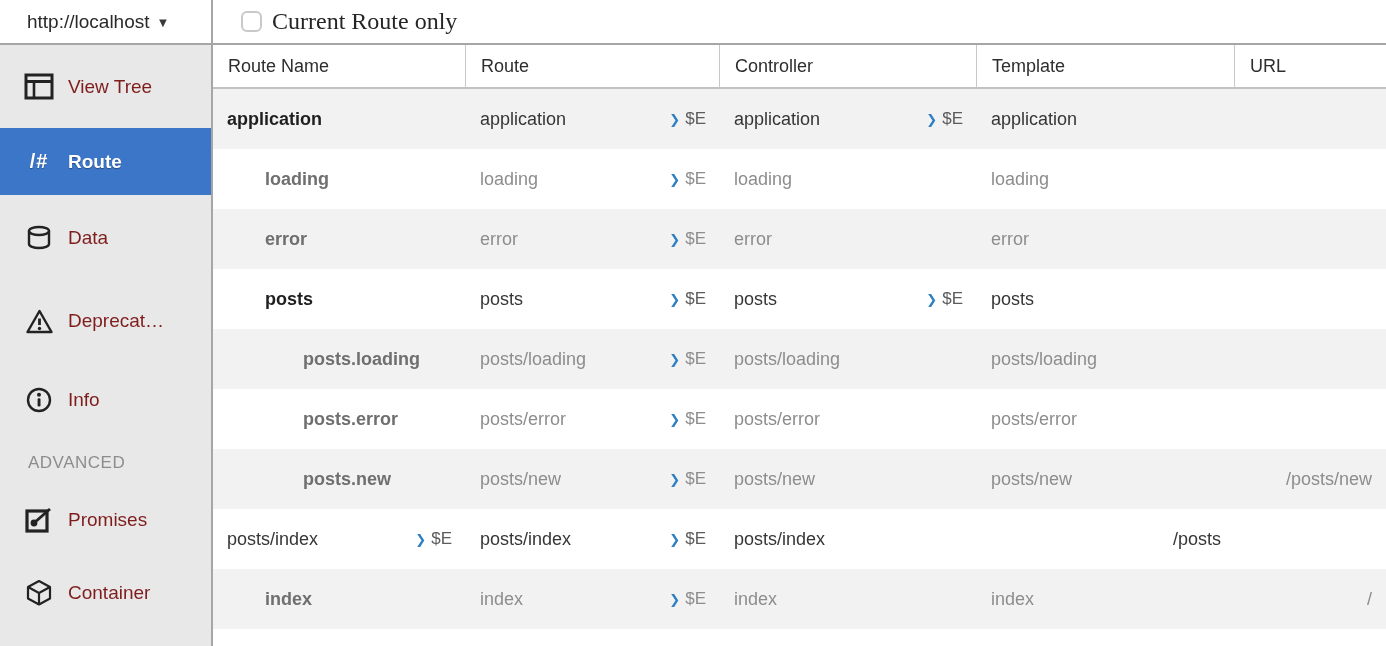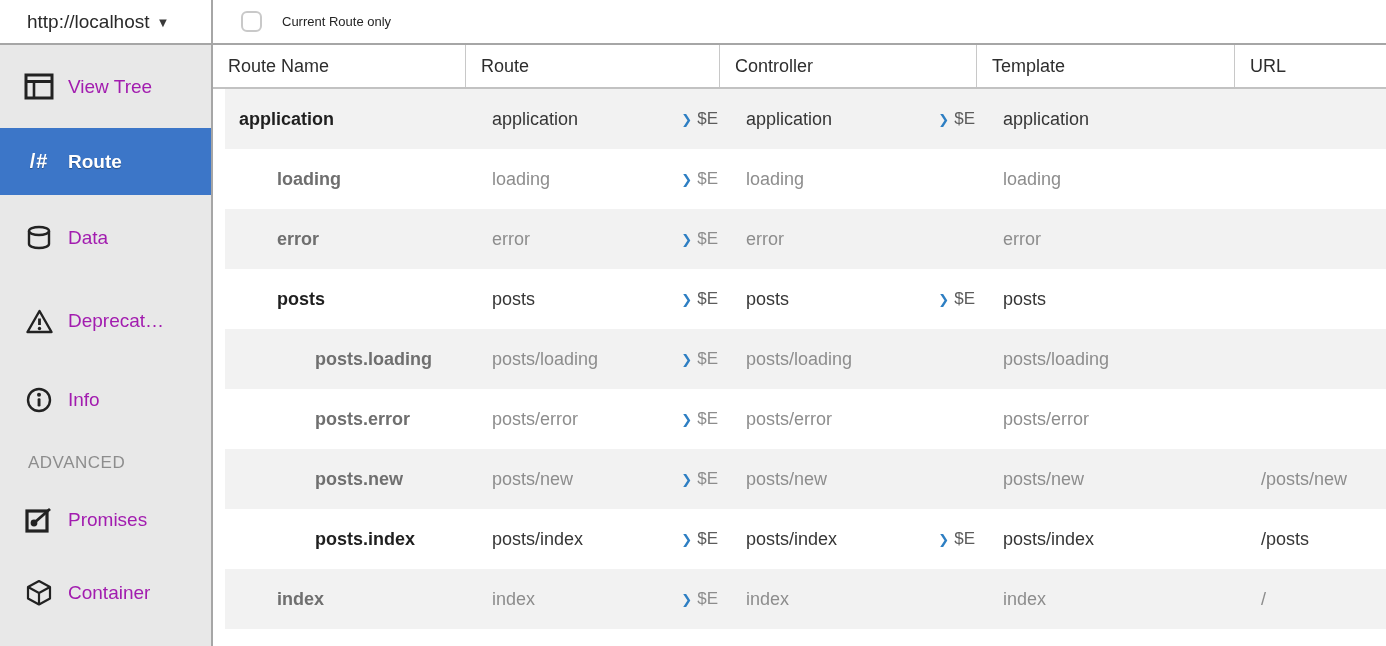--- a/index.html
+++ b/index.html
@@ -21,21 +21,21 @@
   }
   .host-label{font-size:19px;color:#2a2a2a;}
   .caret{font-size:13px;color:#3a3a3a;margin-left:7px;margin-top:2px;}
   .route-filter{
     display:flex;align-items:center;margin-left:16px;cursor:default;
   }
   .checkbox{
     width:21px;height:21px;border:2px solid #c9c9c9;border-radius:6px;
     background:#fff;box-sizing:border-box;
   }
-  .route-filter-label{font-size:13px;color:#252525;margin-left:20px;}
+  .route-filter-label{font-size:24px;color:#252525;margin-left:10px;font-family:Liberation Serif, serif;}
   
   .vdivider{
     position:absolute;left:211px;top:0;bottom:0;width:2px;
     background:#a6a6a6;z-index:4;
   }
   
   .sidebar{
     position:absolute;left:0;top:45px;width:211px;bottom:0;
     background:#e8e8e8;display:flex;flex-direction:column;
   }
@@ -48,21 +48,21 @@
   .si-data{height:86px}
   .si-deprecations{height:80px}
   .si-info{height:78px}
   .si-promises{height:66px}
   .si-container{height:80px}
   .side-item .icon-box{
     width:34px;height:30px;display:flex;align-items:center;justify-content:center;
     flex:none;
   }
   .side-item .side-label{
-    font-size:19px;color:#a21caf;margin-left:12px;white-space:nowrap;
+    font-size:19px;color:#7f1d1d;margin-left:12px;white-space:nowrap;
     overflow:hidden;text-overflow:ellipsis;max-width:140px;
   }
   .side-item.selected{background:#3c76c8;}
   .side-item.selected .side-label{
     color:#fff;font-weight:700;text-shadow:0 1px 1px rgba(0,0,0,.35);
   }
   .routes-glyph{
     font-size:20px;font-weight:600;color:#fff;letter-spacing:1px;
     text-shadow:0 1px 1px rgba(0,0,0,.35);
   }
@@ -81,21 +81,21 @@
     background:#fff;
   }
   .th{
     display:flex;align-items:center;padding-left:15px;font-size:18px;color:#2e2e2e;
     border-right:1px solid #c8c8c8;box-sizing:border-box;
   }
   .th:last-child{border-right:none;}
   .tbody{flex:1;overflow:hidden;}
   .trow{
     display:grid;grid-template-columns:253px 254px 257px 258px 1fr;
-    height:60px;font-size:18px;margin-left:12px;
+    height:60px;font-size:18px;
   }
   .trow:nth-child(odd){background:#f2f2f2;}
   .trow:nth-child(even){background:#fff;}
   .cell{
     display:flex;align-items:center;justify-content:space-between;
     padding:0 14px;box-sizing:border-box;overflow:hidden;white-space:nowrap;
   }
   .name-cell{justify-content:flex-start;padding-left:14px;}
   .indent-0 .rname{margin-left:0;}
   .indent-1 .rname{margin-left:38px;}
@@ -104,21 +104,21 @@
   .val{color:#8d8d8d;}
   .trow.active .rname{color:#1f1f1f;}
   .trow.active .val{color:#363636;}
   .inspect{display:flex;align-items:center;flex:none;cursor:pointer;}
   .inspect .chev{
     color:#2e7fc3;font-size:13px;font-weight:700;margin-right:5px;line-height:1;
   }
   .inspect .etext{color:#8d8d8d;font-size:17px;}
   .trow.active .inspect .etext{color:#5c5c5c;}
   .inspect.hidden{visibility:hidden;}
-  .url-cell{justify-content:flex-start;}
+  .url-cell{justify-content:flex-end;}
 </style>
 </head>
 <body>
 
 <div class="topbar">
   <div class="host-section">
     <span class="host-label">http://localhost</span>
     <span class="caret">▼</span>
   </div>
   <div class="route-filter" style="margin-left:30px;">
@@ -381,23 +381,20 @@
     </div>
     <div class="cell">
       <span class="val">posts/new</span>
     </div>
     <div class="cell url-cell">
       <span class="val">/posts/new</span>
     </div>
   </div>
 
   <div class="trow active">
-    <div class="cell name-cell indent-2">
-      <span class="rname">posts.index</span>
-    </div>
     <div class="cell">
       <span class="val">posts/index</span>
       <span class="inspect route-inspect">
         <span class="chev">❯</span>
         <span class="etext">$E</span>
       </span>
     </div>
     <div class="cell">
       <span class="val">posts/index</span>
       <span class="inspect controller-inspect">

